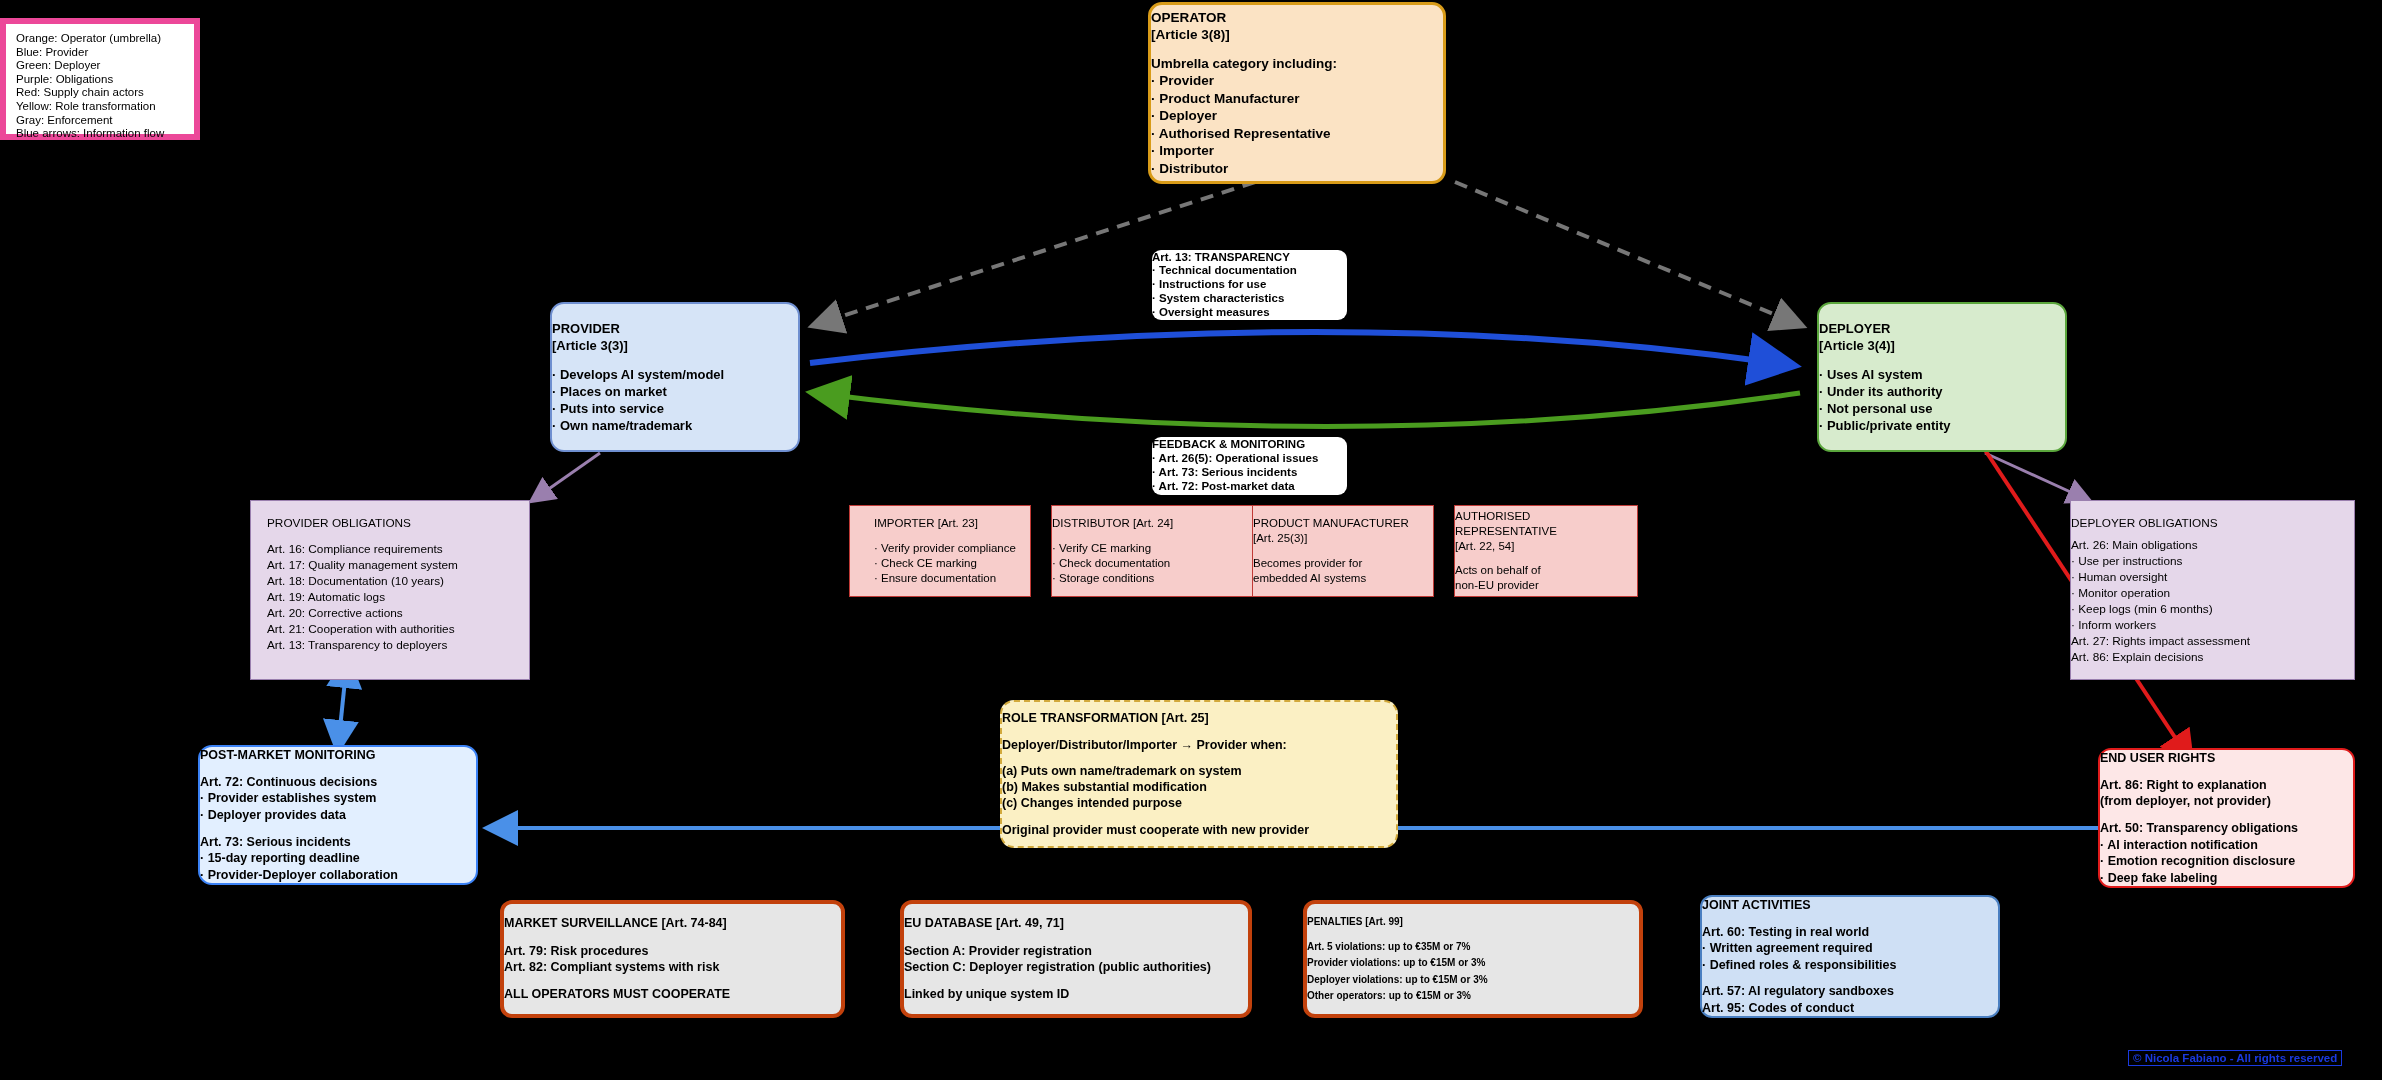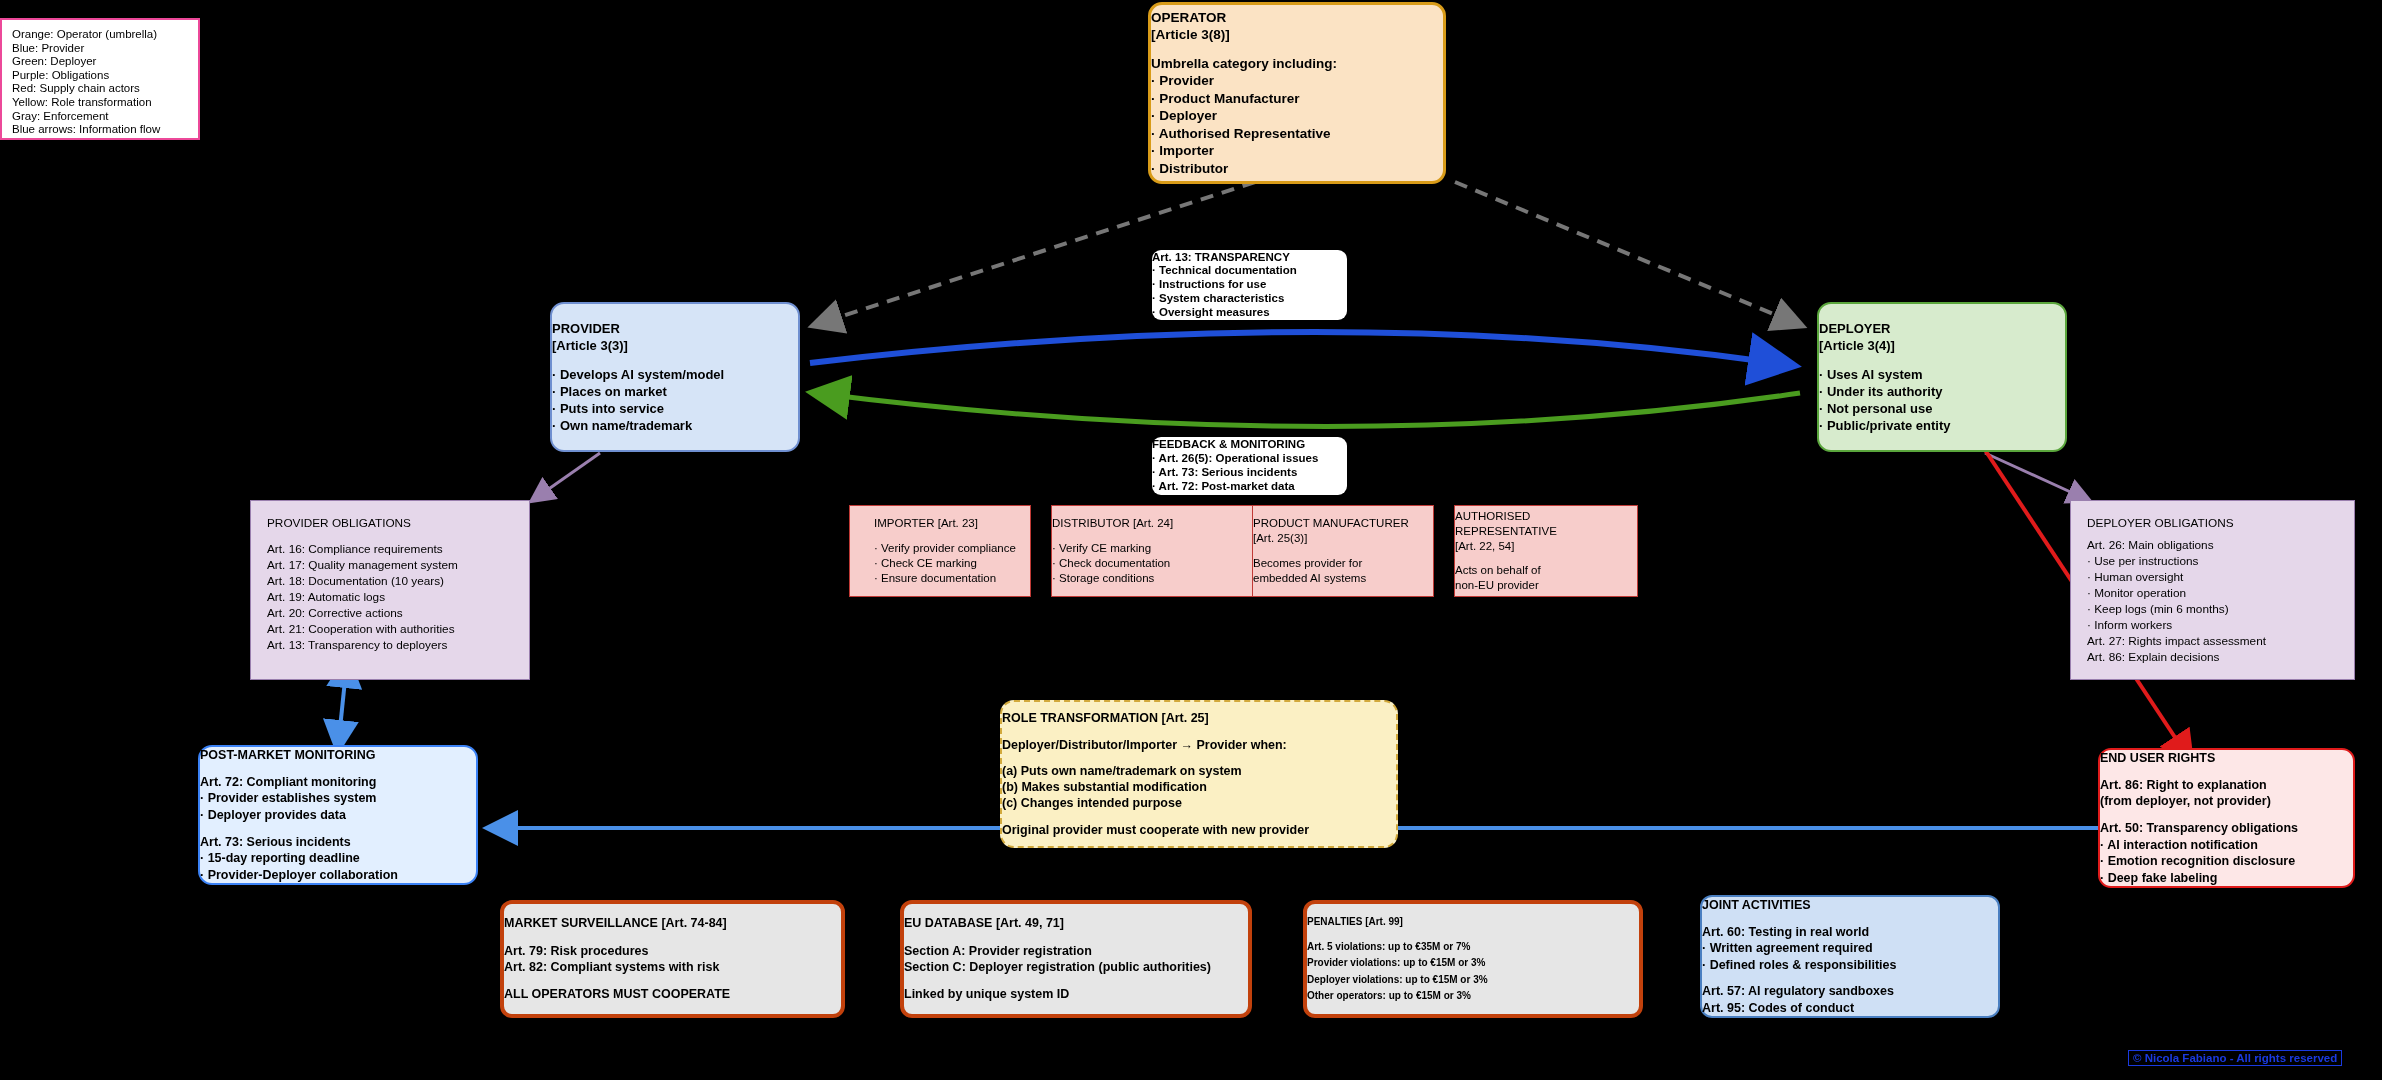--- a/index.html
+++ b/index.html
@@ -8,21 +8,21 @@
   #stage{position:absolute;left:0;top:0;width:2382px;height:1080px;}
   svg#wires{position:absolute;left:0;top:0;width:2382px;height:1080px;pointer-events:none;}
   .node{position:absolute;box-sizing:border-box;display:flex;flex-direction:column;
         align-items:flex-start;justify-content:center;text-align:center;}
   .node .ttl{font-weight:bold;}
   .node .ln{white-space:pre;}
   .gap{display:block;height:.85em;}
 
   
   .legend{position:absolute;left:0;top:18px;width:200px;height:122px;background:#fff;
-          border:2px solid #ec4899;box-sizing:border-box;padding:8px 10px;text-align:left;
+          border:6px solid #ec4899;box-sizing:border-box;padding:8px 10px;text-align:left;
           font-size:11.5px;line-height:13.6px;color:#000;}
 
   .operator{background:#fbe3c4;border:3px solid #d89b18;border-radius:14px;}
   .provider{background:#d6e4f7;border:2px solid #6f8fd0;border-radius:14px;}
   .deployer{background:#d7ebcd;border:2px solid #5aa63c;border-radius:14px;margin-left:20px;}
   .whitebox{background:#fff;border-radius:9px;}
   .obl{background:#e5d7ea;border:1px solid #9a7fae;}
   .redbox{background:#f7cdcb;border:1px solid #c03a36;}
   .yellow{background:#fbf0c4;border:2px dashed #d2a93c;border-radius:14px;}
   .pmm{background:#e2efff;border:2px solid #3b82f6;border-radius:14px;}
@@ -150,21 +150,21 @@
     <div>Art. 16: Compliance requirements</div>
     <div>Art. 17: Quality management system</div>
     <div>Art. 18: Documentation (10 years)</div>
     <div>Art. 19: Automatic logs</div>
     <div>Art. 20: Corrective actions</div>
     <div>Art. 21: Cooperation with authorities</div>
     <div>Art. 13: Transparency to deployers</div>
   </div>
 
   <div class="node obl" style="left:2070px;top:500px;width:285px;height:180px;align-items:flex-start;
-              justify-content:flex-start;text-align:right;padding:14px 16px;
+              justify-content:flex-start;text-align:right;padding:14px 0;
               font-size:11.8px;line-height:16px;">
     <div>DEPLOYER OBLIGATIONS</div>
     <span class="gap"></span>
     <div>Art. 26: Main obligations</div>
     <div>· Use per instructions</div>
     <div>· Human oversight</div>
     <div>· Monitor operation</div>
     <div>· Keep logs (min 6 months)</div>
     <div>· Inform workers</div>
     <div>Art. 27: Rights impact assessment</div>
@@ -212,21 +212,21 @@
     <div class="ttl ln">(a) Puts own name/trademark on system</div>
     <div class="ttl ln">(b) Makes substantial modification</div>
     <div class="ttl ln">(c) Changes intended purpose</div>
     <span class="gap"></span>
     <div class="ttl">Original provider must cooperate with new provider</div>
   </div>
 
   <div class="node pmm" style="left:198px;top:745px;width:280px;height:140px;font-size:12.5px;line-height:16.5px;">
     <div class="ttl">POST-MARKET MONITORING</div>
     <span class="gap"></span>
-    <div class="ttl ln">Art. 72: Compliant monitoring</div>
+    <div class="ttl ln">Art. 72: Continuous decisions</div>
     <div class="ttl ln">· Provider establishes system</div>
     <div class="ttl ln">· Deployer provides data</div>
     <span class="gap"></span>
     <div class="ttl ln">Art. 73: Serious incidents</div>
     <div class="ttl ln">· 15-day reporting deadline</div>
     <div class="ttl ln">· Provider-Deployer collaboration</div>
   </div>
 
   <div class="node eur" style="left:2098px;top:748px;width:257px;height:140px;font-size:12.5px;line-height:16.5px;border-radius:13px;">
     <div class="ttl">END USER RIGHTS</div>

